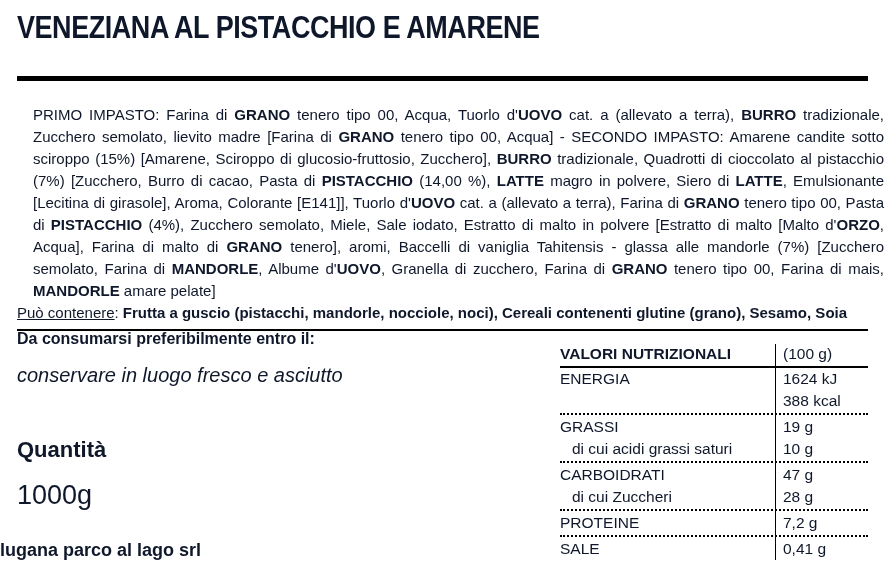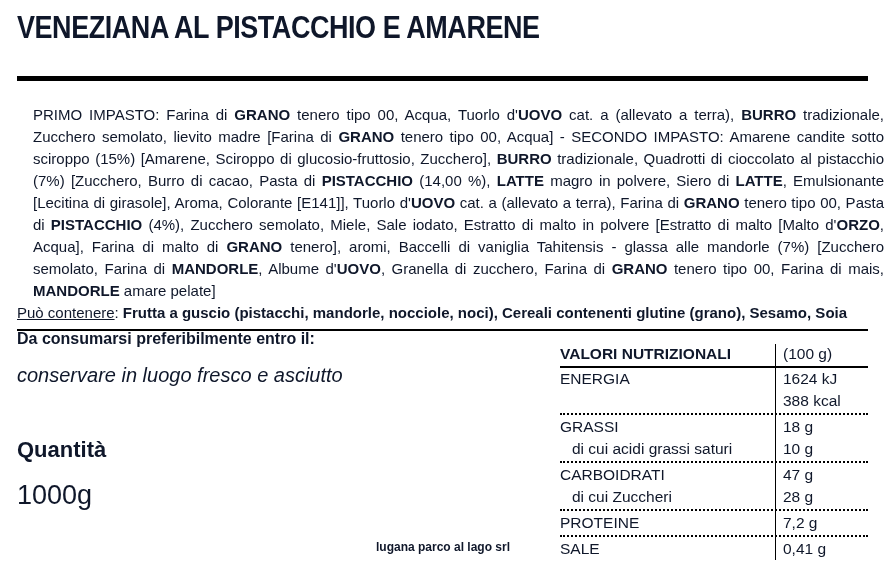--- a/index.html
+++ b/index.html
@@ -27,21 +27,21 @@
   .allergens{
     position:absolute;left:17px;top:303px;width:851px;margin:0;
     font-size:15px;line-height:20px;white-space:nowrap;
   }
   .allergens .u{text-decoration:underline;}
   .allergens b{margin-left:4px;}
   .best-before{position:absolute;left:17px;top:330px;font-size:16px;font-weight:bold;}
   .storage{position:absolute;left:17px;top:364px;font-size:20px;font-style:italic;}
   .qty-label{position:absolute;left:17px;top:437px;font-size:22px;font-weight:bold;}
   .qty-value{position:absolute;left:17px;top:480px;font-size:27px;}
-  .producer{position:absolute;left:0;top:540px;width:886px;text-align:center;font-size:12px;font-weight:bold;}
+  .producer{position:absolute;left:0;top:540px;width:886px;text-align:left;font-size:18px;font-weight:bold;}
   .nutrition{
     position:absolute;left:560px;top:344px;width:308px;
     font-size:15.5px;
   }
   .vline{position:absolute;left:215px;top:0;bottom:0;width:1px;background:#000;}
   .nut-header{display:flex;border-bottom:2px solid #000;padding-bottom:2px;line-height:20px;}
   .nut-header .nut-label{font-weight:bold;}
   .nut-row{display:flex;line-height:22px;}
   .nut-label{flex:0 0 215px;box-sizing:border-box;padding-right:4px;}
   .nut-label.indent{padding-left:12px;}
@@ -81,21 +81,21 @@
           <div class="nut-label">ENERGIA</div>
           <div class="nut-value">
             <div>1624 kJ</div>
             <div>388 kcal</div>
           </div>
         </div>
         <div class="nut-sep"></div>
         <div class="nut-row">
           <div class="nut-label">GRASSI</div>
           <div class="nut-value">
-            <div>18 g</div>
+            <div>19 g</div>
           </div>
         </div>
         <div class="nut-row">
           <div class="nut-label indent">di cui acidi grassi saturi</div>
           <div class="nut-value">
             <div>10 g</div>
           </div>
         </div>
         <div class="nut-sep"></div>
         <div class="nut-row">

